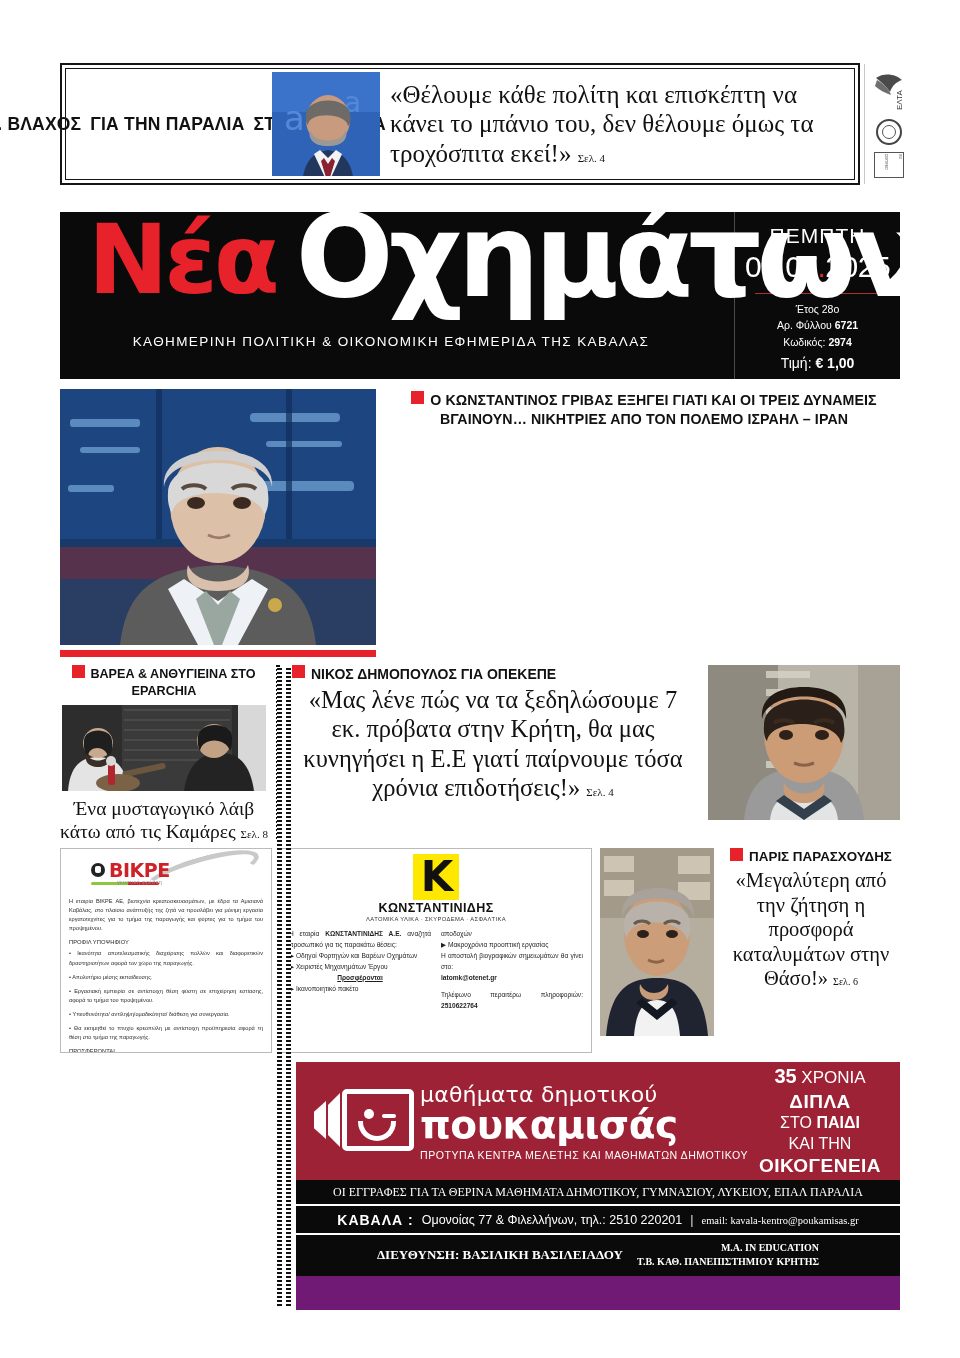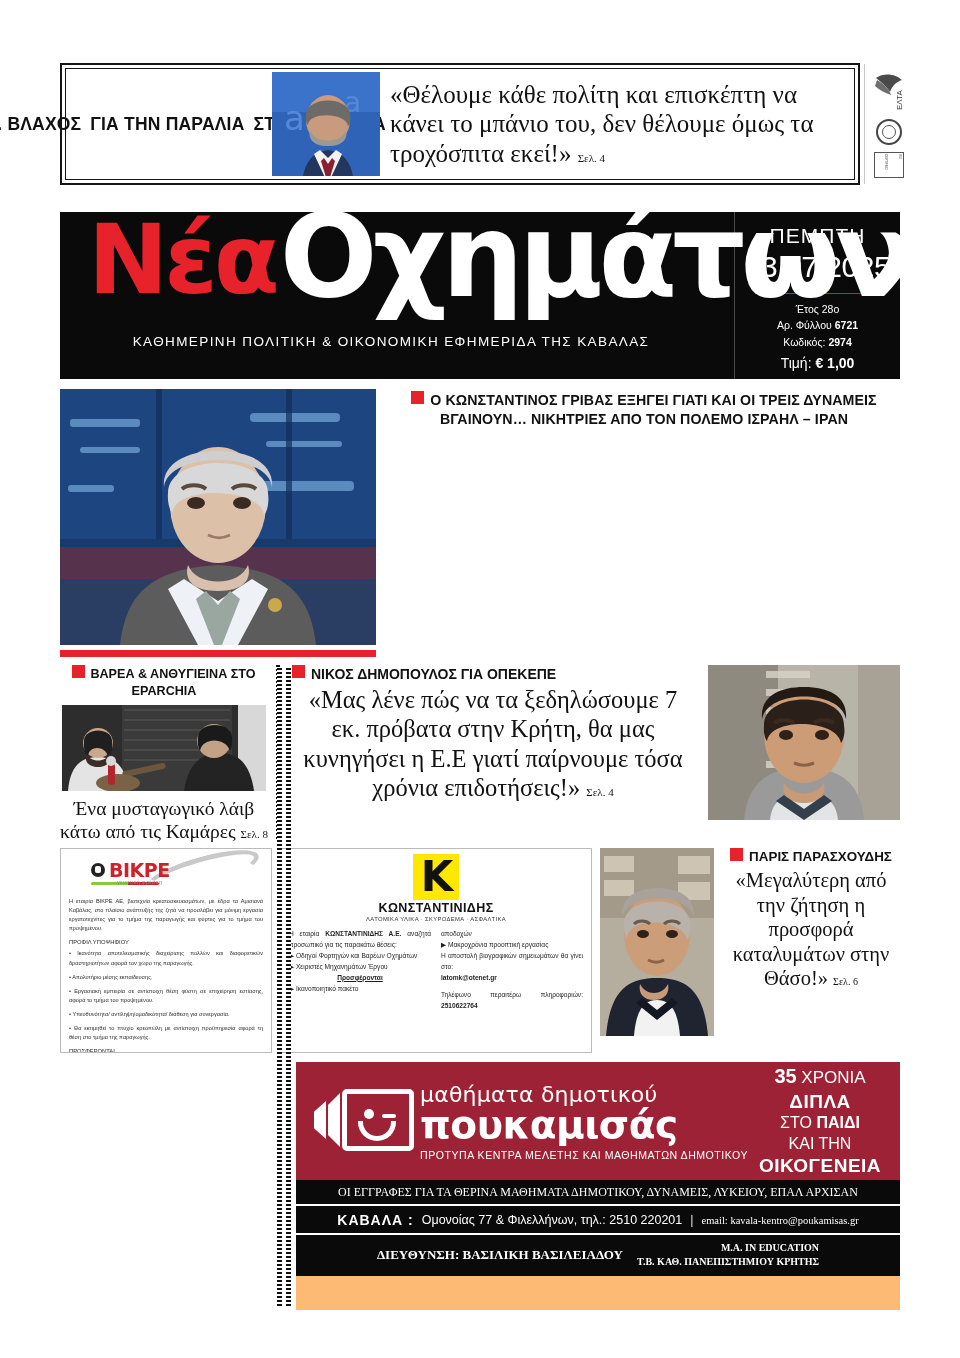--- a/index.html
+++ b/index.html
@@ -61,21 +61,21 @@
                     writing-mode: vertical-rl; }
 
   
   .masthead {
     position: absolute; left: 60px; top: 212px; width: 840px; height: 167px;
     background: #0a0a0a; display: flex;
   }
   .mh-left { flex: 1; position: relative; }
   .mh-title {
     position: absolute; left: 28px; top: -2px; width: 700px; height: 120px;
-    display: flex; align-items: flex-start;
+    display: flex; align-items: flex-start; gap: 16px;
   }
   .mh-nea {
     font-family: "DejaVu Sans", sans-serif; font-weight: bold; font-size: 96px;
     color: #e8222a; letter-spacing: -4px; line-height: 1.05;
   }
   .mh-egn {
     font-family: "DejaVu Sans", sans-serif; font-weight: bold; font-size: 115px;
     color: #ffffff; letter-spacing: -5px; line-height: .95; margin-left: 4px;
     margin-top: -8px;
   }
@@ -174,21 +174,21 @@
 
   .paris-box { width: 300px; margin-left: 8px; display:flex; }
   .paris-photo { width: 114px; height: 188px; background:#8a8376; overflow:hidden; position:relative; }
   .paris-text { flex:1; padding-left: 8px; }
   .paris-kicker { font-weight:bold; font-size:13.4px; text-align:center; line-height:1.3; color:#111; }
   .paris-kicker .redsq { vertical-align: 0px; margin-right: 6px; }
   .paris-head { font-family:"Liberation Serif", serif; font-size: 20.5px; line-height:1.19;
                 text-align:center; margin-top: 3px; color:#111; }
 
   
-  .pouk { position:absolute; left:296px; top:1062px; width:604px; height: 248px; background:#fdba74; }
+  .pouk { position:absolute; left:296px; top:1062px; width:604px; height: 248px; background:#701a75; }
   .pouk-top { background:#9d2235; height: 118px; display:flex; align-items:center; padding: 0 10px; color:#fff; }
   .pouk-mark { width: 108px; height: 72px; position:relative; flex:0 0 auto; }
   .pouk-mark .card {
     position:absolute; right:0; top:4px; width: 72px; height: 62px; border: 5px solid #fff; border-radius: 5px;
   }
   .pouk-mark .eye { position:absolute; right:40px; top:24px; width:10px; height:10px; background:#fff; border-radius:50%; }
   .pouk-mark .wink { position:absolute; right:18px; top:29px; width:14px; height:4px; background:#fff; border-radius:2px; }
   .pouk-mark .smile { position:absolute; right:18px; top:36px; width:38px; height:20px;
                       border:5px solid #fff; border-top:0; border-radius: 0 0 30px 30px; }
   .pouk-mark .f1 { position:absolute; left:22px; top:8px; width:12px; height:54px; background:#fff;
@@ -528,21 +528,21 @@
       </div>
       <div class="pouk-years">
         <div class="y1"><b>35</b> <span>ΧΡΟΝΙΑ</span></div>
         <div class="y2">ΔΙΠΛΑ</div>
         <div class="y3"><span>ΣΤΟ </span><b>ΠΑΙΔΙ</b></div>
         <div class="y4">ΚΑΙ ΤΗΝ</div>
         <div class="y5">ΟΙΚΟΓΕΝΕΙΑ</div>
       </div>
     </div>
     <div class="pouk-black">
-      <div class="pb-row pb1">ΟΙ ΕΓΓΡΑΦΕΣ ΓΙΑ ΤΑ ΘΕΡΙΝΑ ΜΑΘΗΜΑΤΑ ΔΗΜΟΤΙΚΟΥ, ΔΥΝΑΜΕΙΣ, ΛΥΚΕΙΟΥ, ΕΠΑΛ ΑΡΧΙΣΑΝ</div>
+      <div class="pb-row pb1">ΟΙ ΕΓΓΡΑΦΕΣ ΓΙΑ ΤΑ ΘΕΡΙΝΑ ΜΑΘΗΜΑΤΑ ΔΗΜΟΤΙΚΟΥ, ΓΥΜΝΑΣΙΟΥ, ΛΥΚΕΙΟΥ, ΕΠΑΛ ΠΑΡΑΛΙΑ</div>
       <div class="pb-row pb3">
         <span class="city">ΚΑΒΑΛΑ :</span>
         <span>Ομονοίας 77 &amp; Φιλελλήνων, τηλ.: 2510 220201</span>
         <span class="bar">|</span>
         <span class="em">email: kavala-kentro@poukamisas.gr</span>
       </div>
       <div class="pb-row pb4">
         <span class="dirn">ΔΙΕΥΘΥΝΣΗ: ΒΑΣΙΛΙΚΗ ΒΑΣΙΛΕΙΑΔΟΥ</span>
         <span class="credit">
           <span>M.A. IN EDUCATION</span><br>

